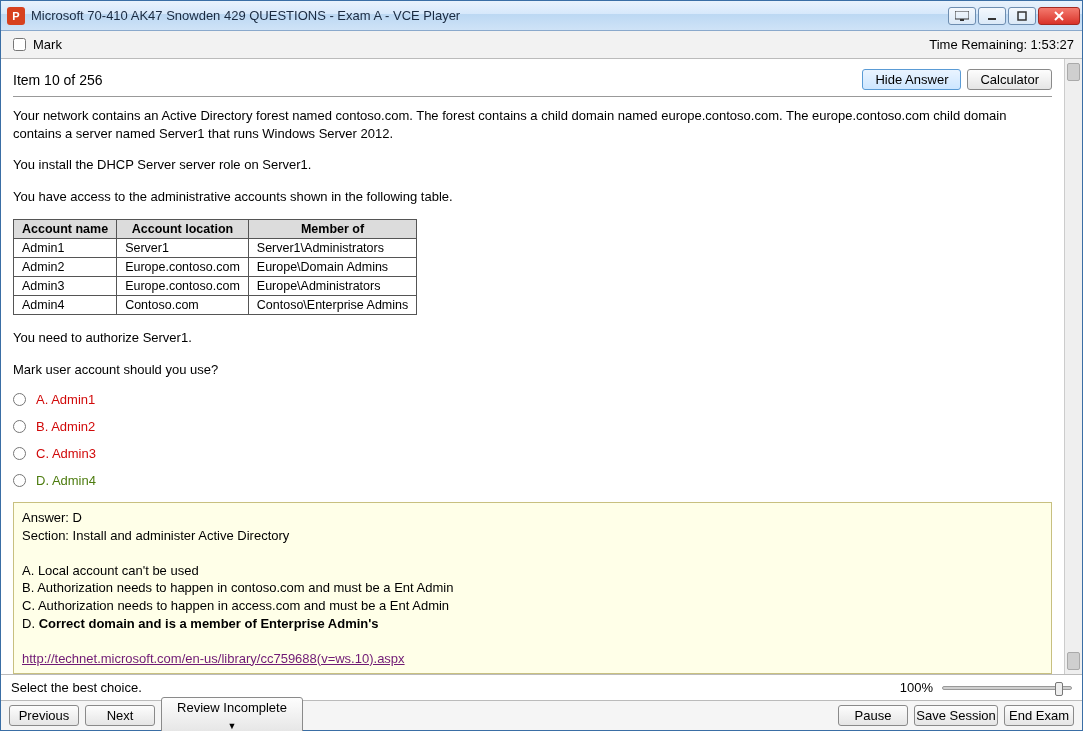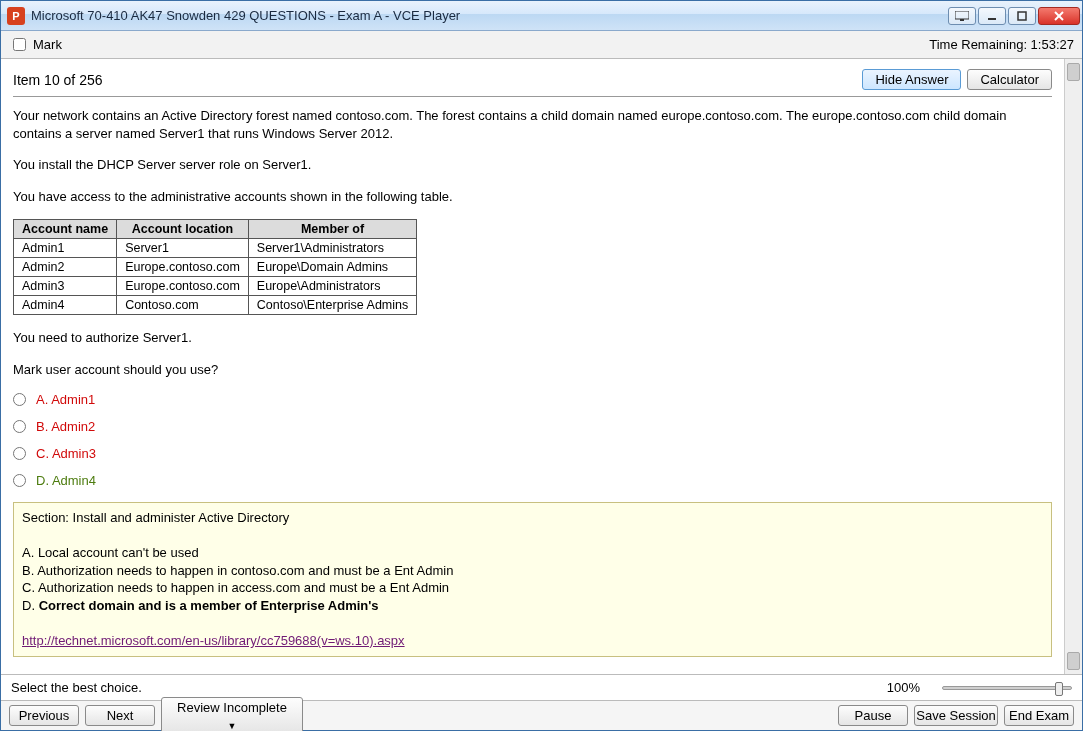--- a/index.html
+++ b/index.html
@@ -51,21 +51,21 @@
   .opt.wrong .lbl { color:#d10a0a; }
   .opt.right .lbl { color:#4d7c0f; }
 
   .answerbox { margin-top:14px; border:1px solid #c8c080; background:#ffffe8; padding:6px 8px; font-size:13px; line-height:1.35; }
   .answerbox .bold { font-weight:bold; }
   .answerbox a { color:#701a75; text-decoration:underline; }
 
   
   .statusrow { height:26px; border-top:1px solid #bbb; display:flex; align-items:center; padding:0 10px; background:#fff;}
   .statusrow .spacer { flex:1; }
-  .zoom { display:flex; align-items:center; gap:22px; font-size:13px;margin-left:8px; }
+  .zoom { display:flex; align-items:center; gap:9px; font-size:13px;margin-left:8px; }
   .slider { width:130px; height:4px; background:#cfcfcf; border:1px solid #999; border-radius:2px; position:relative; }
   .slider .knob { position:absolute; top:-5px; right:8px; width:8px; height:14px; background:#eee; border:1px solid #777; border-radius:2px; }
 
   
   .navrow { height:30px; border-top:1px solid #bbb; background:#f5f5f5; display:flex; align-items:center; padding:0 8px; gap:6px; }
   .navrow .spacer { flex:1; }
   .navbtn { background:linear-gradient(#fdfdfd,#e5e5e5); border:1px solid #8a8a8a; border-radius:3px; padding:2px 0; width:70px; text-align:center; font-size:13px; cursor:pointer; }
   .navbtn.wide { width:142px; display:flex; align-items:center; justify-content:center; gap:6px;flex-direction:column;}
   .navbtn.wide .caret { font-size:9px; }
   .navbtn.med { width:84px; }
@@ -180,20 +180,21 @@
           <input type="radio" name="ans" style="">
           <span class="lbl">C.  Admin3</span>
         </div>
         <div class="opt right">
           <input type="radio" name="ans" style="">
           <span class="lbl">D.  Admin4</span>
         </div>
       </div>
 
       <div class="answerbox">
+        <div>Answer: D</div>
         <div>Section: Install and administer Active Directory</div>
         <br>
         <div>A. Local account can't be used</div>
         <div>B. Authorization needs to happen in contoso.com and must be a Ent Admin</div>
         <div>C. Authorization needs to happen in access.com and must be a Ent Admin</div>
         <div><span>D. </span><span class="bold">Correct domain and is a member of Enterprise Admin's</span></div>
         <br>
         <a href="#">http://technet.microsoft.com/en-us/library/cc759688(v=ws.10).aspx</a>
       </div>
 

